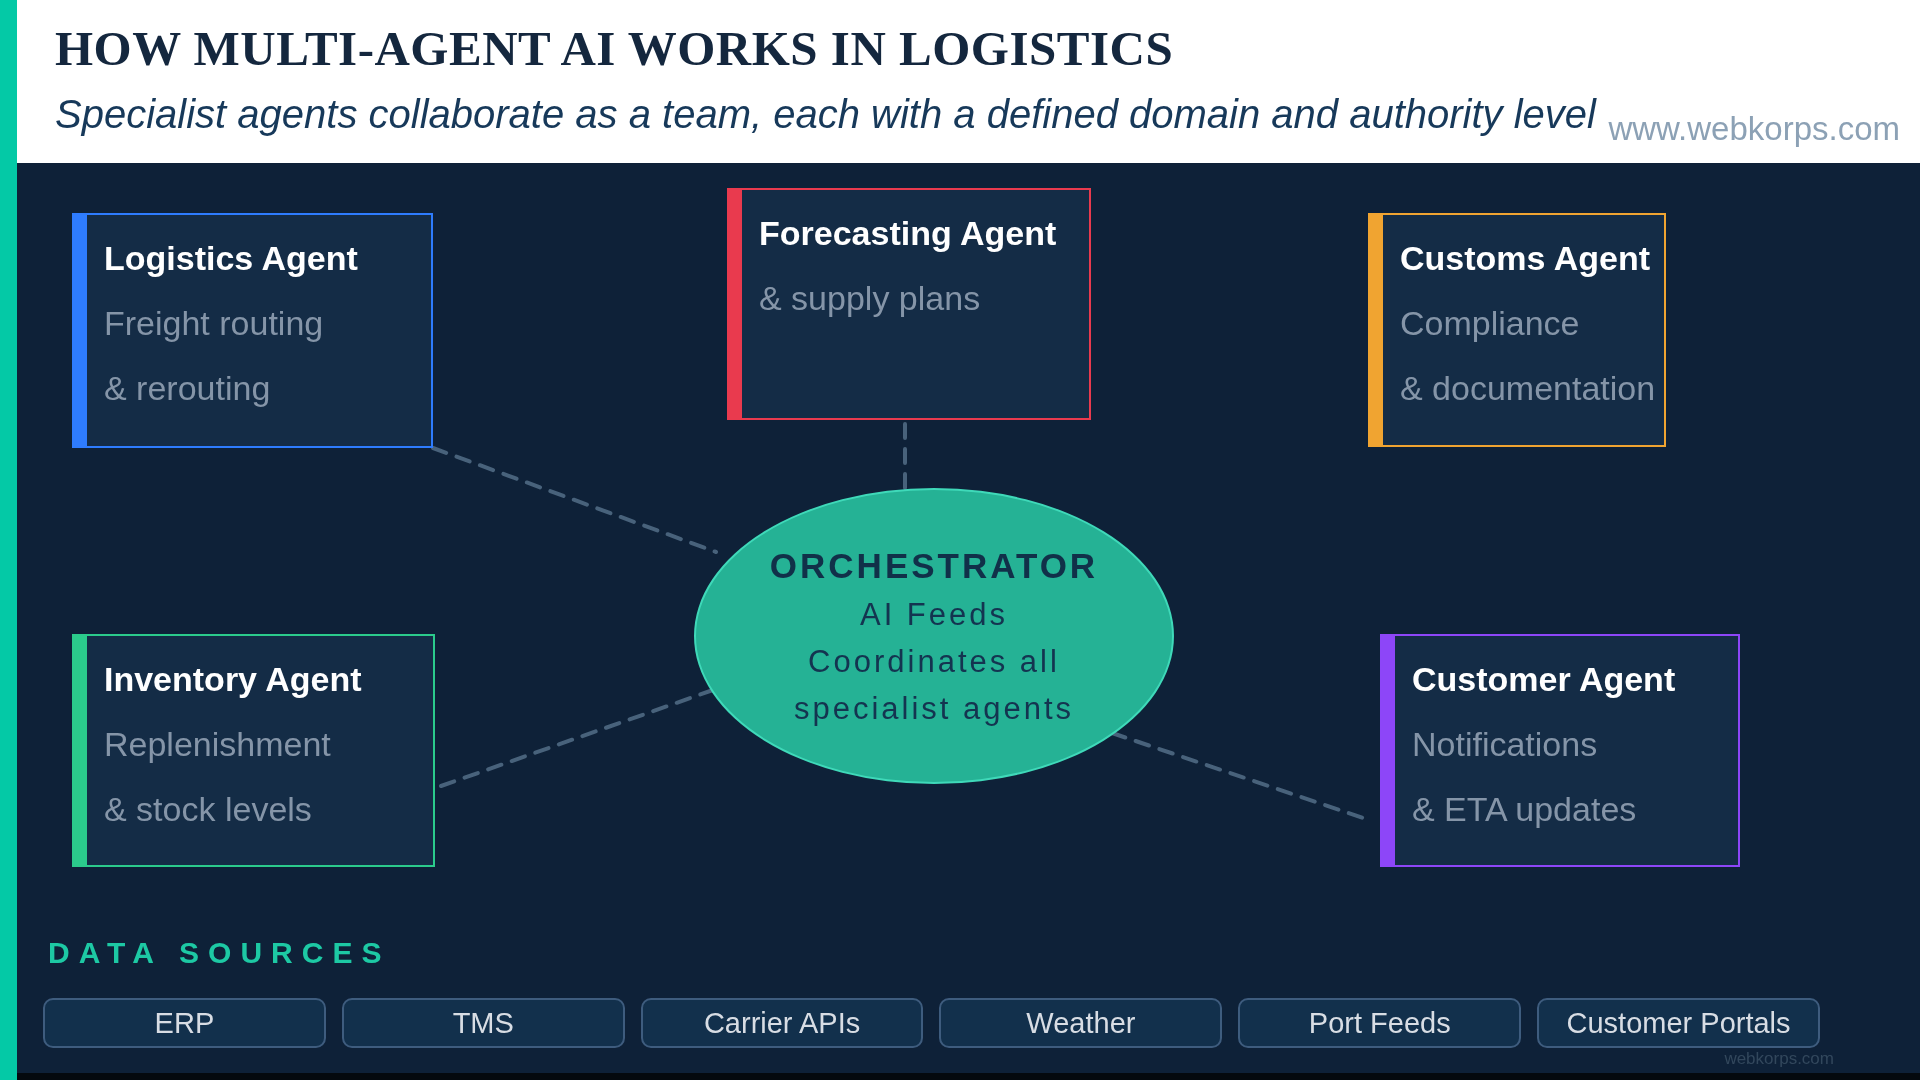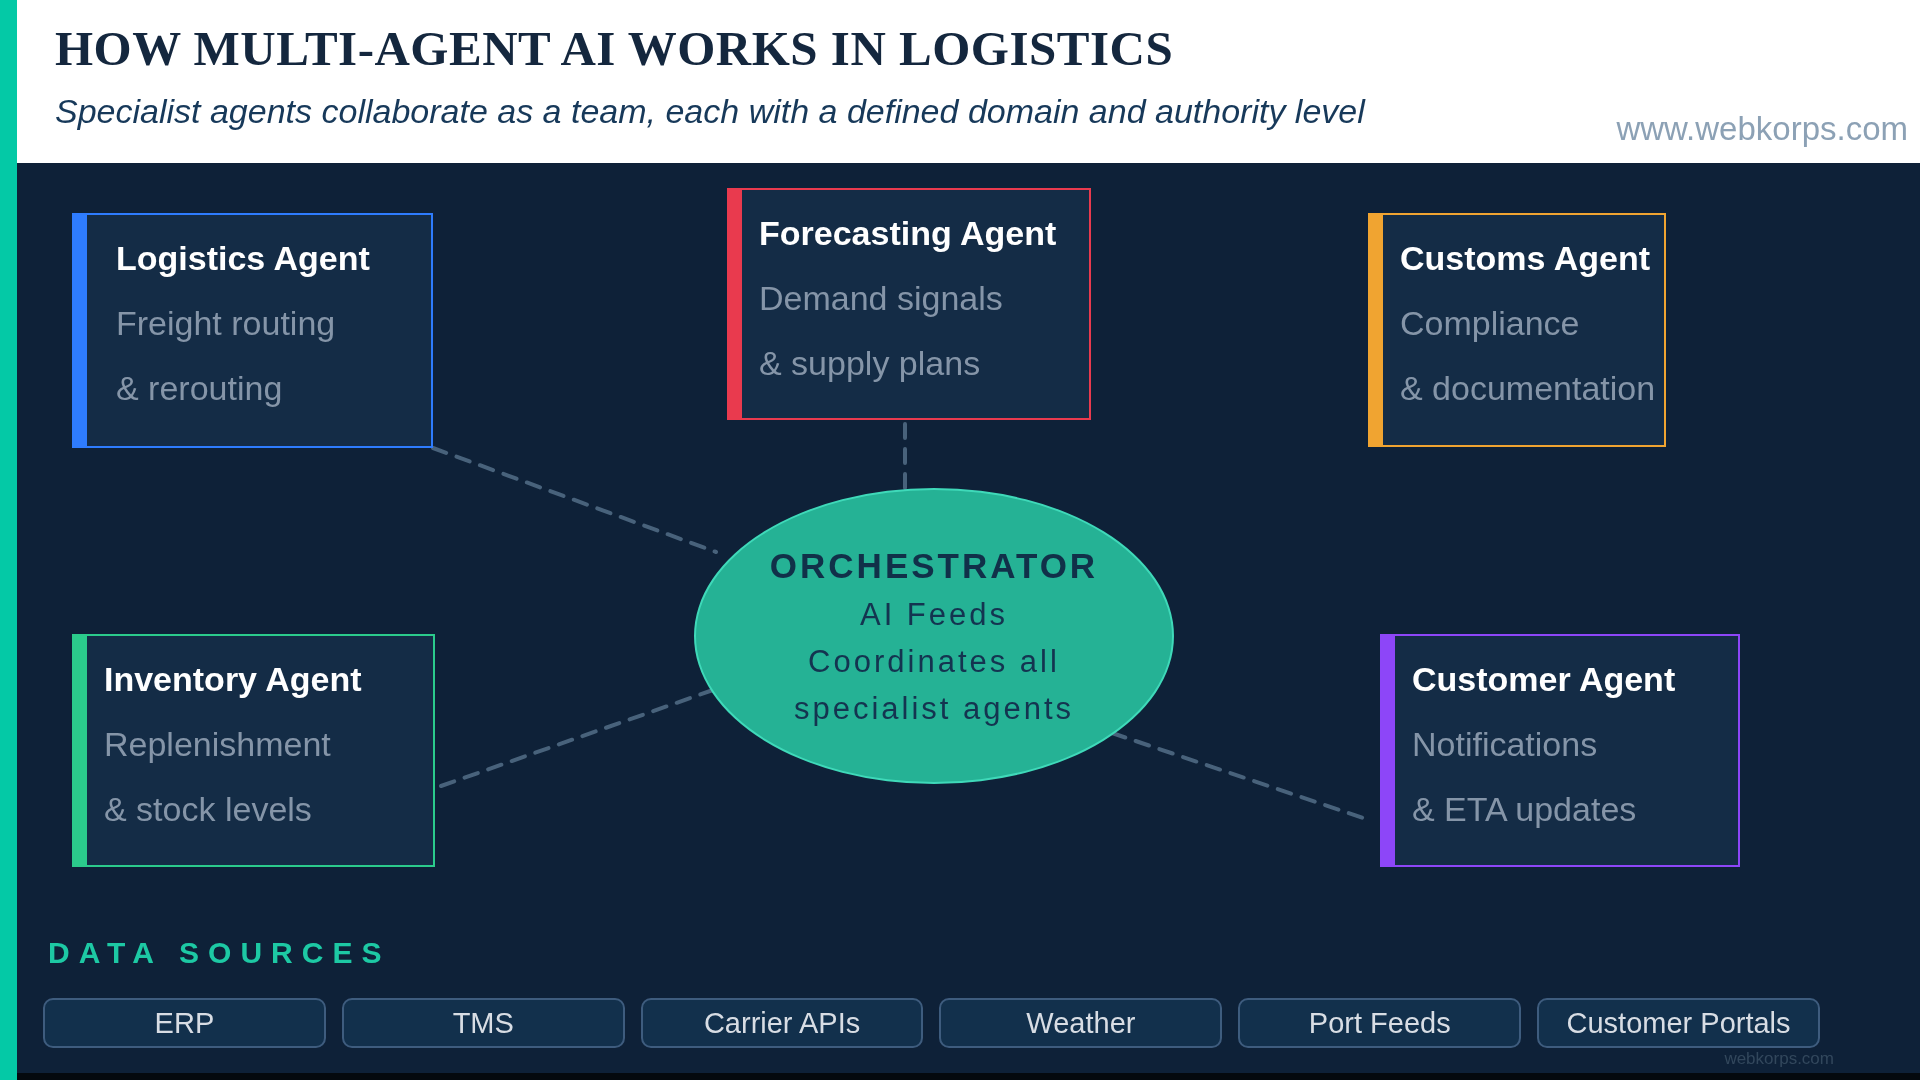--- a/index.html
+++ b/index.html
@@ -13,24 +13,24 @@
 
   
   .header { position:absolute; left:17px; top:0; right:0; height:163px; background:#FFFFFF; z-index:2; }
   .page-title {
     position:absolute; left:38px; top:20px; margin:0;
     font-family:"Liberation Serif", serif; font-weight:bold;
     font-size:49px; color:#14273E; letter-spacing:0.5px; white-space:nowrap;
   }
   .page-subtitle {
     position:absolute; left:38px; top:92px; margin:0;
-    font-style:italic; font-size:34px; color:#17395A; white-space:nowrap;
+    font-style:italic; font-size:40px; color:#17395A; white-space:nowrap;
   }
   .website-url {
-    position:absolute; right:12px; top:110px; margin:0;
+    position:absolute; right:20px; top:110px; margin:0;
     font-size:33px; color:#8CA1B5; white-space:nowrap;
   }
 
   
   .connectors { position:absolute; left:0; top:0; z-index:1; }
   .connectors line { stroke:#48627B; stroke-width:4; stroke-dasharray:14 11; stroke-linecap:round; }
 
   
   .card {
     position:absolute; background:#142C46; border:2px solid #fff;
@@ -91,31 +91,30 @@
     <p class="website-url">www.webkorps.com</p>
   </div>
 
   <svg class="connectors" width="1920" height="1080" viewBox="0 0 1920 1080">
     <line x1="433" y1="448" x2="716" y2="552"></line>
     <line x1="905" y1="424" x2="905" y2="489"></line>
     <line x1="441" y1="786" x2="713" y2="690"></line>
     <line x1="1112" y1="733" x2="1372" y2="821"></line>
   </svg>
 
-  <div class="card pos-logistics" style="border-color: rgb(46, 124, 254); padding-left: 12px;">
+  <div class="card pos-logistics" style="border-color: rgb(46, 124, 254);">
     <div class="accent" style="background: rgb(46, 124, 254);"></div>
     <h3>Logistics Agent</h3>
     <p>Freight routing</p>
     <p>&amp; rerouting</p>
   </div>
 
   <div class="card pos-forecasting" style="border-color: rgb(233, 58, 78);">
     <div class="accent" style="background: rgb(233, 58, 78);"></div>
     <h3>Forecasting Agent</h3>
-    <p>Demand signals</p>
     <p>&amp; supply plans</p>
   </div>
 
   <div class="card pos-customs" style="border-color: rgb(240, 164, 49);">
     <div class="accent" style="background: rgb(240, 164, 49);"></div>
     <h3>Customs Agent</h3>
     <p>Compliance</p>
     <p>&amp; documentation</p>
   </div>
 

